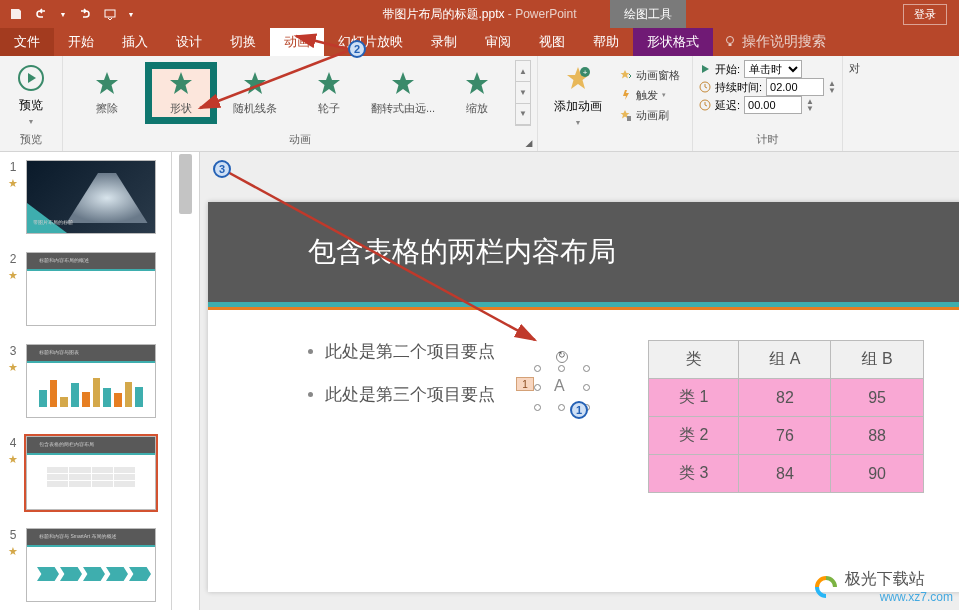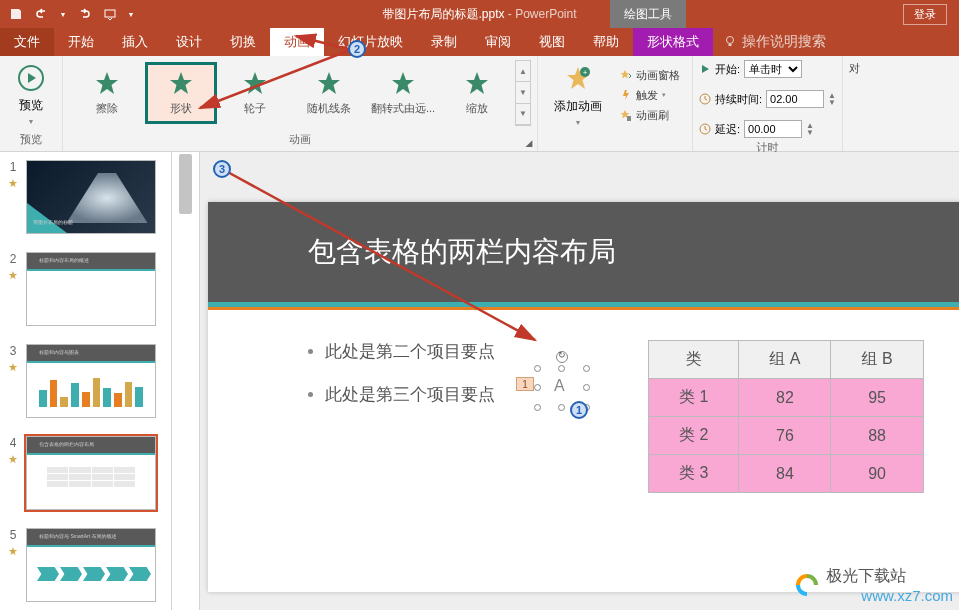--- a/index.html
+++ b/index.html
@@ -60,21 +60,21 @@
     }
     .menu-tab {
       padding: 0 14px;
       display: flex;
       align-items: center;
       cursor: pointer;
       font-size: 13px;
       position: relative;
     }
     .menu-tab.active { background: #fff; color: #B7472A; }
-    .menu-tab.context { background: #a21caf; }
+    .menu-tab.context { background: #701a75; }
     .tell-me { display: flex; align-items: center; gap: 5px; color: #e8cfc8; font-size: 14px; margin-left: 10px; }
     .bulb-icon { width: 14px; height: 14px; }
     
     
     .ribbon {
       height: 96px;
       background: #F3F3F3;
       border-bottom: 1px solid #d4d4d4;
       display: flex;
       position: relative;
@@ -92,28 +92,28 @@
       display: flex;
       flex-direction: column;
       align-items: center;
       justify-content: center;
       padding: 3px 10px;
       cursor: pointer;
       gap: 4px;
     }
     .anim-gallery { display: flex; gap: 2px; padding: 2px; }
     .anim-item { width: 72px; height: 62px; border: 1px solid transparent; display: flex; flex-direction: column; align-items: center; justify-content: center; cursor: pointer; gap:3px; }
-    .anim-item.selected { border: 3px solid #0f766e; background: #FCE6DC; }
+    .anim-item.selected { border: 7px solid #0f766e; background: #FCE6DC; }
     .anim-star { width: 28px; height: 28px; }
     .anim-label { font-size: 11px; color: #555; }
     .gallery-scroll { width: 16px; display: flex; flex-direction: column; border: 1px solid #ccc; }
     .gallery-scroll div { flex: 1; display:flex; align-items:center; justify-content:center; border-bottom:1px solid #ccc; font-size:8px; cursor:pointer; color:#777; }
     .small-row { display: flex; align-items: center; gap: 4px; font-size: 11px; color: #444; padding: 1px 0; cursor:pointer; }
     .small-icon { width: 14px; height: 14px; display:inline-flex; align-items:center; justify-content:center; }
-    .timing-inputs { display: flex; flex-direction: column; gap: 12px; }
+    .timing-inputs { display: flex; flex-direction: column; gap: 0; }
     .timing-row { display: flex; align-items: center; gap: 4px; font-size: 11px; }
     .timing-row input { width: 58px; height: 18px; border: 1px solid #ababab; font-size: 11px; padding: 0 3px; }
     .timing-row select { width: 58px; height: 18px; border: 1px solid #ababab; font-size: 11px; background:white; }
     .dialog-launcher { position: absolute; right: 2px; bottom: 2px; width: 12px; height: 12px; font-size: 9px; color: #666; cursor:pointer; display:flex; align-items:center; justify-content:center;}
     
     
     .main-area { display: flex; height: calc(610px - 28px - 28px - 96px); }
     
     .slide-panel {
       width: 172px;
@@ -180,21 +180,21 @@
     .inserted-letter { position: absolute; top: 8px; left: 16px; font-size: 16px; color: #888; }
     
     
     .marker { position: absolute; width: 18px; height: 18px; border: 2px solid #2461b5; background: #cfe0f5; border-radius: 50%; display: flex; align-items: center; justify-content: center; font-size: 11px; color: #2461b5; font-weight: bold; z-index: 1001; }
     
     .arrow { position: absolute; z-index: 1000; pointer-events:none; }
     
     .watermark { position: absolute; right: 6px; bottom: 6px; display: flex; align-items: center; gap: 6px; font-size: 14px; z-index: 2000; }
     .wm-logo { width: 26px; height: 26px; }
     .wm-text1 { color: #555; font-size: 16px; }
-    .wm-text2 { color: #44a9e0; font-size: 15px; margin-left: 35px; }
+    .wm-text2 { color: #44a9e0; font-size: 12px; margin-left: 35px; }
     
     
     .th-inner { width: 100%; height: 100%; position: relative; }
     .th1-bg { position:absolute; inset:0; background:linear-gradient(135deg,#0a1a2a 0%,#2a3a4a 100%);}
     .th1-road { position:absolute; left:35px; top:12px; width:90px; height:50px; background: radial-gradient(ellipse at center, #d8e4ec 0%, #6a7a8a 70%); clip-path: polygon(40% 0, 60% 0, 95% 100%, 5% 100%); }
     .th-teal-tri { position:absolute; left:0; bottom:0; width:0; height:0; border-left: 40px solid #3eaeae; border-top: 30px solid transparent; }
     .th-bar { position:absolute; top:0; left:0; right:0; height:16px; background:#595959; }
     .th-teal-line { position:absolute; top:16px; left:0; right:0; height:2px; background:#3eaeae; }
     .th-tiny-text { position:absolute; top:4px; left:12px; color:#ccc; font-size:5px; }
     .th-chart { position:absolute; left:12px; top:28px; right:12px; bottom:10px; display:flex; align-items:flex-end; gap:3px; }
@@ -287,27 +287,27 @@
         <div class="anim-item selected">
           <svg class="anim-star" viewBox="0 0 28 28">
               <path d="M14 2l3 8h8l-6.5 5 2.5 9-7-5-7 5 2.5-9L3 10h8z" fill="#3a8a6a"></path>
             </svg>
           <span class="anim-label">形状</span>
         </div>
         <div class="anim-item">
           <svg class="anim-star" viewBox="0 0 28 28">
               <path d="M14 2l3 8h8l-6.5 5 2.5 9-7-5-7 5 2.5-9L3 10h8z" fill="#3a8a6a"></path>
             </svg>
-          <span class="anim-label">轮子</span>
+          <span class="anim-label">随机线条</span>
         </div>
         <div class="anim-item">
           <svg class="anim-star" viewBox="0 0 28 28">
               <path d="M14 2l3 8h8l-6.5 5 2.5 9-7-5-7 5 2.5-9L3 10h8z" fill="#3a8a6a"></path>
             </svg>
-          <span class="anim-label">随机线条</span>
+          <span class="anim-label">轮子</span>
         </div>
         <div class="anim-item">
           <svg class="anim-star" viewBox="0 0 28 28">
               <path d="M14 2l3 8h8l-6.5 5 2.5 9-7-5-7 5 2.5-9L3 10h8z" fill="#3a8a6a"></path>
             </svg>
           <span class="anim-label">翻转式由远...</span>
         </div>
         <div class="anim-item">
           <svg class="anim-star" viewBox="0 0 28 28">
               <path d="M14 2l3 8h8l-6.5 5 2.5 9-7-5-7 5 2.5-9L3 10h8z" fill="#3a8a6a"></path>

